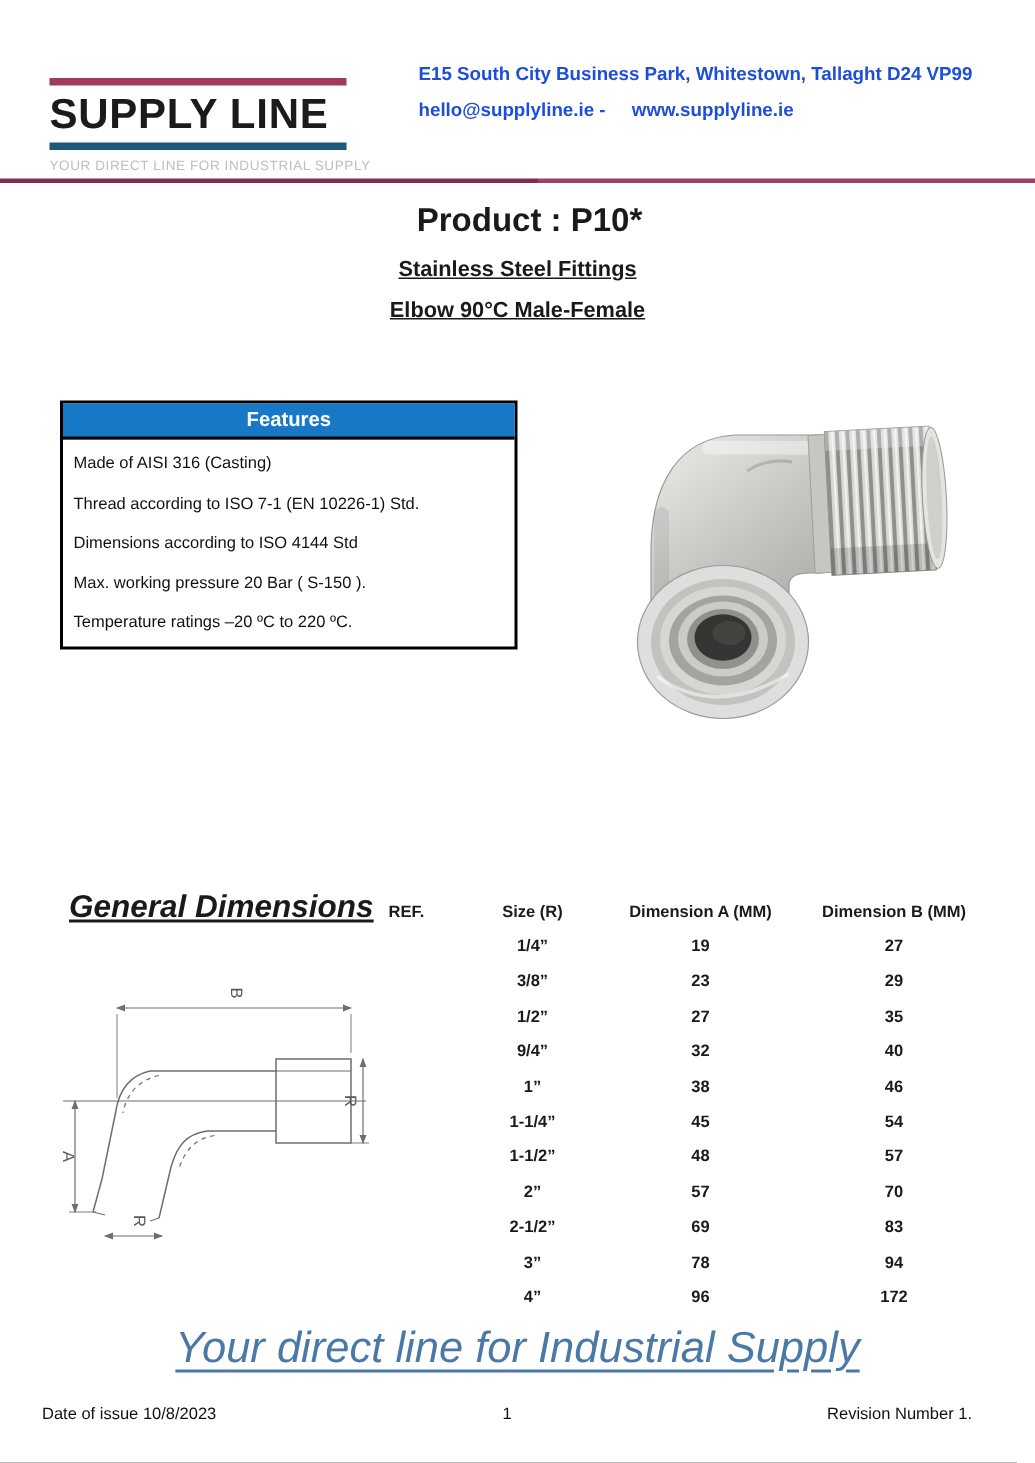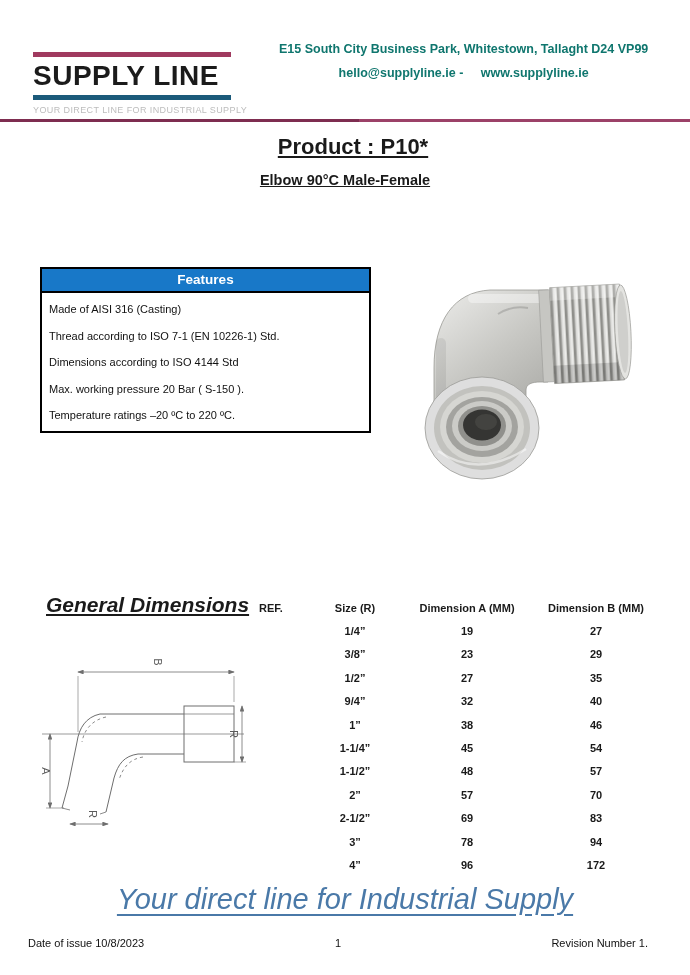--- a/index.html
+++ b/index.html
@@ -10,34 +10,34 @@
   }
 
   
   .logo { position:absolute; left:33px; top:52px; width:200px; }
   .logo-bar { height:5px; width:198px; }
   .logo-bar.top { background:#a03a5f; margin-bottom:4px; }
   .logo-name { font-size:28px; font-weight:bold; color:#1b1b1b; line-height:1.1; letter-spacing:.5px; white-space:nowrap; }
   .logo-bar.bottom { background:#1b5a7a; margin-top:3px; }
   .logo-tagline { font-size:9px; color:#bdbdbd; letter-spacing:.4px; margin-top:5px; white-space:nowrap; }
 
-  .contact { position:absolute; left:279px; top:42px; font-size:12.5px; font-weight:bold; color:#0f766e;text-align:center; }
+  .contact { position:absolute; left:279px; top:42px; font-size:12.5px; font-weight:bold; color:#1d4ed8; }
   .contact .line { margin-bottom:10px; white-space:nowrap; }
   .contact .ws { display:inline-block; margin-left:14px; }
 
   .divider { position:absolute; left:0; top:119px; width:690px; height:3px;
              background:linear-gradient(to right,#7e2d50 0 52%, #9c4168 52% 100%); }
 
   
   .title-block { position:absolute; top:134px; left:0; width:690px; text-align:center; }
-  .product-title { font-size:22px; font-weight:bold; text-decoration:underline; margin:0 0 12px 16px; }
+  .product-title { font-size:22px; font-weight:bold; margin:0 0 12px 16px; }
   .subtitle { font-size:14.5px; font-weight:bold; text-decoration:underline; margin:0 0 11px 0; }
 
   
-  .features-box { position:absolute; left:40px; top:267px; width:331px; height:166px;
+  .features-box { position:absolute; left:40px; top:267px; width:305px; height:166px;
                   border:2px solid #000; box-sizing:border-box; background:#fff; }
   .features-header { background:#1878c8; color:#fff; text-align:center; font-size:13.5px; font-weight:bold;
                      padding:3px 0 4px 0; border-bottom:2px solid #000; }
   .features-list { list-style:none; margin:0; padding:10px 8px 0 7px; }
   .features-list li { font-size:11px; color:#111; margin-bottom:14.5px; white-space:nowrap; }
 
   
   .photo { position:absolute; left:398px; top:276px; width:248px; height:228px; }
 
   
@@ -74,20 +74,21 @@
     <div class="line">
       <span>hello@supplyline.ie -</span>
       <span class="ws">www.supplyline.ie</span>
     </div>
   </div>
 
   <div class="divider"></div>
 
   <div class="title-block">
     <div class="product-title">Product : P10*</div>
+    <div class="subtitle">Stainless Steel Fittings</div>
     <div class="subtitle">Elbow 90°C Male-Female</div>
   </div>
 
   <div class="features-box">
     <div class="features-header">Features</div>
     <ul class="features-list">
       <li>Made of AISI 316 (Casting)</li>
       <li>Thread according to ISO 7-1 (EN 10226-1) Std.</li>
       <li>Dimensions according to ISO 4144 Std</li>
       <li>Max. working pressure 20 Bar ( S-150 ).</li>

